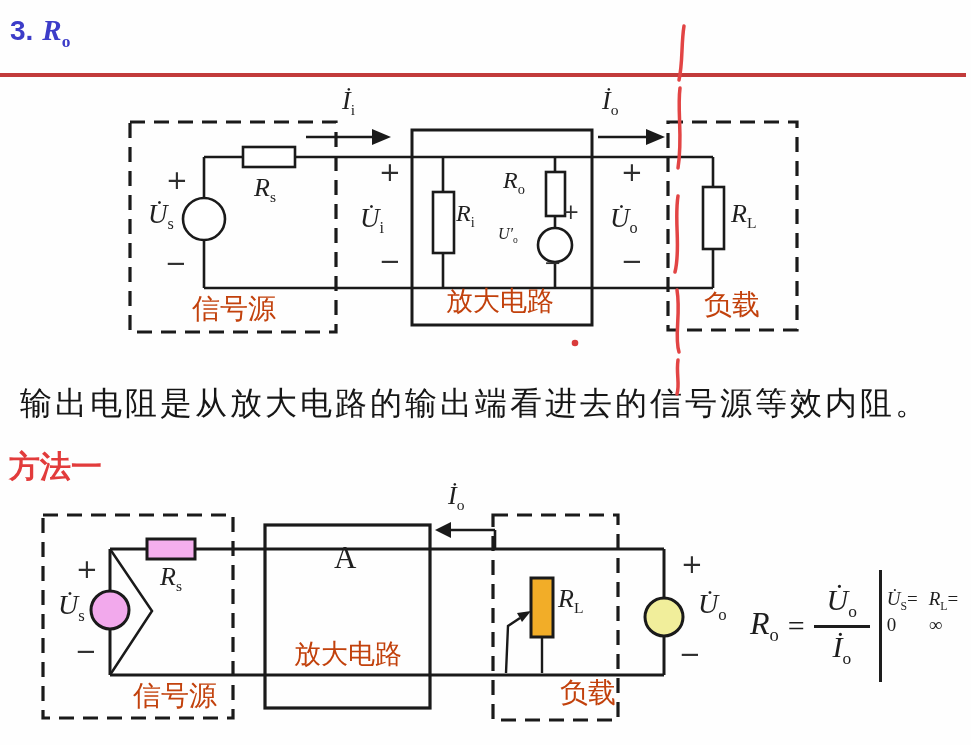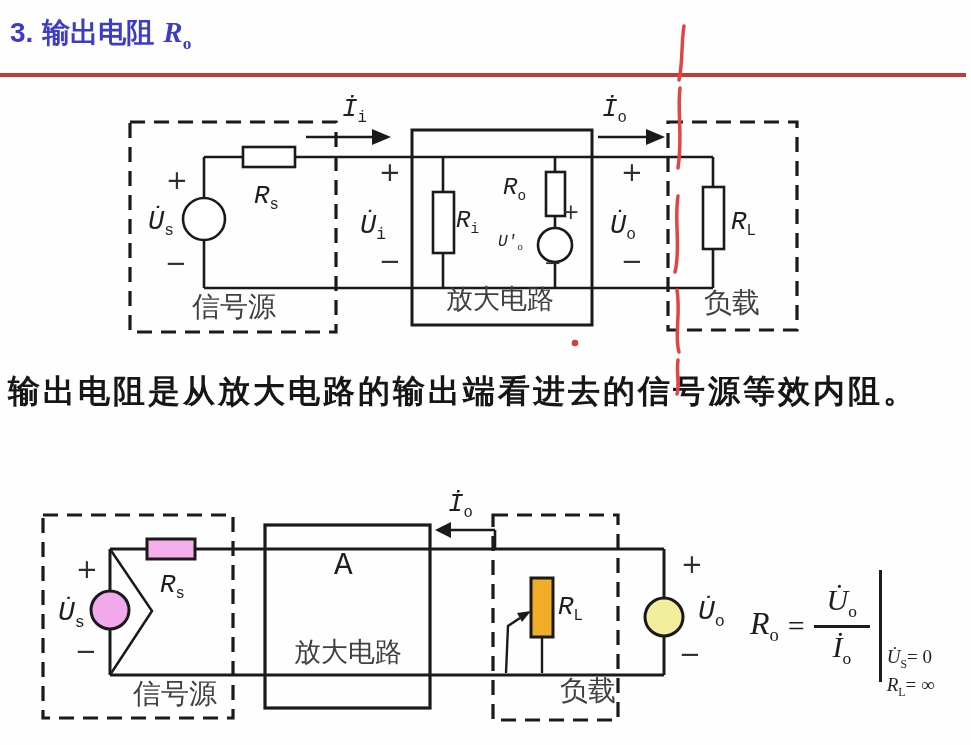--- a/index.html
+++ b/index.html
@@ -9,44 +9,44 @@
   .layer-labels{position:absolute;inset:0;z-index:2;}
   .layer-red{z-index:3;pointer-events:none;}
   .layer-circuit{z-index:1;}
 
   .title{position:absolute;left:10px;top:14px;z-index:2;color:#3C3CC8;font-weight:bold;
          font-size:28px;display:flex;align-items:baseline;gap:9px;}
   .title-sym{font-family:"Liberation Serif","DejaVu Serif",serif;font-style:italic;font-size:29px;}
   .title-sym sub{font-style:normal;font-size:0.6em;}
   .divider{position:absolute;left:0;top:73px;width:966px;height:4px;background:#C23B3B;z-index:2;}
 
-  .lbl{position:absolute;font-family:Liberation Mono, monospace;
-       font-style:italic;color:#1f1f1f;line-height:1;margin-top:8px;}
+  .lbl{position:absolute;font-family:Liberation Serif, serif;
+       font-style:italic;color:#1f1f1f;line-height:1;}
   .lbl sub{font-style:normal;font-size:0.6em;}
   .upright{font-style:normal;}
   .sign{position:absolute;font-family:"DejaVu Sans",sans-serif;color:#2e2e2e;
         font-weight:500;line-height:1;}
-  .zh{position:absolute;font-family:Liberation Mono, monospace;color:#404040;line-height:1;}
+  .zh{position:absolute;font-family:Liberation Sans, sans-serif;color:#c2410c;line-height:1;}
 
-  .desc{position:absolute;left:4px;top:366px;z-index:2;margin:4px;font-size:32px;font-weight:700;
+  .desc{position:absolute;left:4px;top:366px;z-index:2;margin:16px;font-size:32px;font-weight:400;
         letter-spacing:3px;color:#161616;white-space:nowrap;}
   .method{position:absolute;left:9px;top:446px;z-index:2;font-size:31px;font-weight:600;
           color:#E23B3B;}
 
   .formula{position:absolute;left:750px;top:570px;z-index:2;display:flex;align-items:center;
            gap:9px;font-family:"Liberation Serif","DejaVu Serif",serif;color:#1d1d1d;}
   .f-sym{font-style:italic;font-size:30px;line-height:1;}
   .f-sym sub{font-style:normal;font-size:0.58em;}
   .f-lhs{font-size:32px;}
   .f-eq{font-size:30px;}
   .frac{display:flex;flex-direction:column;align-items:center;gap:4px;}
   .frac-bar{width:56px;height:3px;background:#1d1d1d;}
   .eval{border-left:3px solid #1d1d1d;height:112px;display:flex;align-items:flex-start;
         padding-left:5px;}
-  .conds{display:flex;flex-direction:column;gap:2px;justify-content:flex-end;height:100%;
+  .conds{display:flex;flex-direction:row;gap:2px;justify-content:flex-end;height:100%;
          transform:translateY(18px);font-size:19px;}
   .cond i{font-style:italic;}
   .cond sub{font-size:0.62em;}
   .cv{font-style:normal;}
 </style>
 </head>
 <body>
 
 <div class="page">
 
@@ -90,21 +90,20 @@
       <path d="M506,673 L508,626 L520,618" stroke-width="2.4"></path>
       <polygon points="531,611 522,622 517,613" fill="#1a1a1a" stroke="none"></polygon>
       <path d="M449,530 H495 M495,530 V549" stroke-width="2.6"></path>
       <polygon points="435,530 451,522 451,538" fill="#1a1a1a" stroke="none"></polygon>
       <circle cx="664" cy="617" r="19" fill="#F1EE9B"></circle>
     </g>
   </svg>
 
   <div class="title">
     <span>3.</span>
-    <span>输出电阻</span>
     <span class="title-sym"><span>R</span><sub>o</sub></span>
   </div>
   <div class="divider"></div>
 
   <div class="layer-labels">
 
     <span class="sign" style="left:166px;top:167px;font-size:26px">+</span>
     <span class="lbl" style="left:148px;top:201px;font-size:27px"><span>U̇</span><sub>s</sub></span>
     <span class="sign" style="left:165px;top:250px;font-size:26px">−</span>
     <span class="lbl" style="left:254px;top:175px;font-size:26px"><span>R</span><sub>s</sub></span>
@@ -120,20 +119,21 @@
     <span class="lbl" style="left:602px;top:88px;font-size:26px"><span>İ</span><sub>o</sub></span>
     <span class="sign" style="left:621px;top:159px;font-size:26px">+</span>
     <span class="lbl" style="left:610px;top:205px;font-size:27px"><span>U̇</span><sub>o</sub></span>
     <span class="sign" style="left:621px;top:248px;font-size:26px">−</span>
     <span class="lbl" style="left:731px;top:201px;font-size:26px"><span>R</span><sub>L</sub></span>
     <span class="zh" style="left:192px;top:295px;font-size:28px">信号源</span>
     <span class="zh" style="left:446px;top:288px;font-size:27px">放大电路</span>
     <span class="zh" style="left:704px;top:291px;font-size:28px">负载</span>
 
     <p class="desc">输出电阻是从放大电路的输出端看进去的信号源等效内阻。</p>
+    <div class="method">方法一</div>
 
     <span class="sign" style="left:76px;top:556px;font-size:26px">+</span>
     <span class="lbl" style="left:58px;top:591px;font-size:28px"><span>U̇</span><sub>s</sub></span>
     <span class="sign" style="left:75px;top:638px;font-size:26px">−</span>
     <span class="lbl" style="left:160px;top:564px;font-size:26px"><span>R</span><sub>s</sub></span>
     <span class="lbl upright" style="left:334px;top:542px;font-size:31px">A</span>
     <span class="zh" style="left:294px;top:641px;font-size:27px">放大电路</span>
     <span class="zh" style="left:133px;top:682px;font-size:28px">信号源</span>
     <span class="lbl" style="left:448px;top:483px;font-size:26px"><span>İ</span><sub>o</sub></span>
     <span class="lbl" style="left:558px;top:586px;font-size:26px"><span>R</span><sub>L</sub></span>

